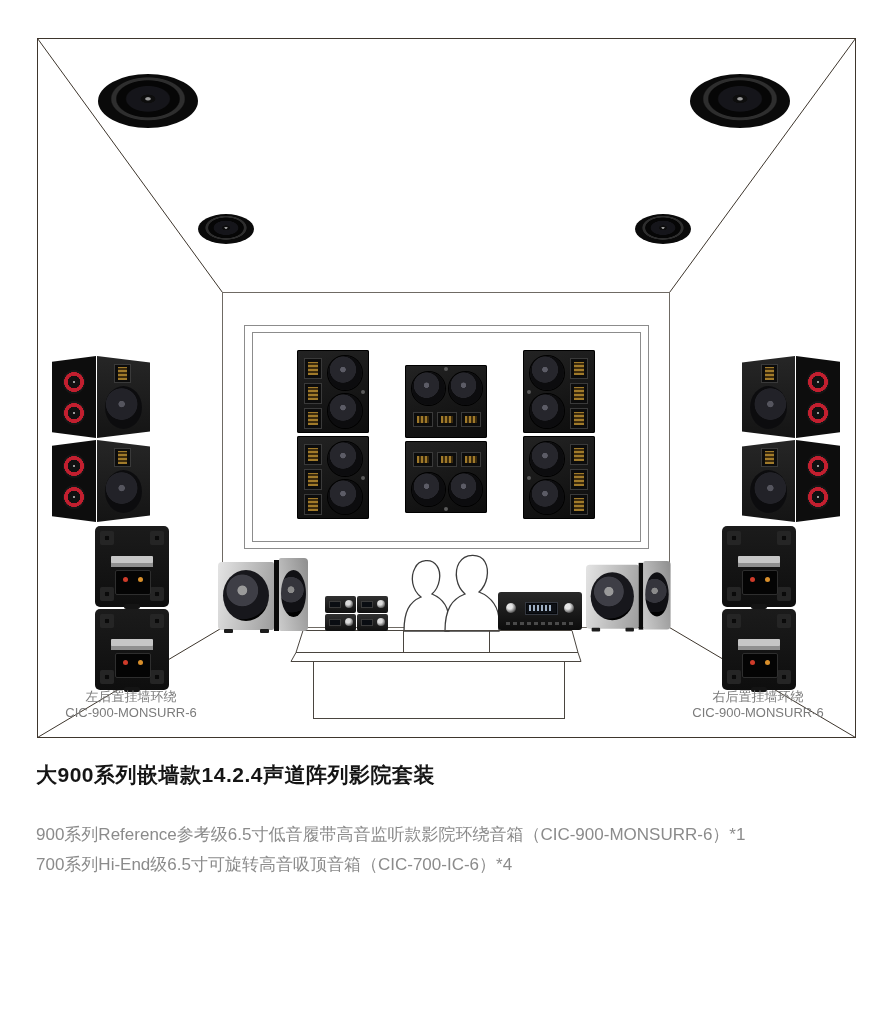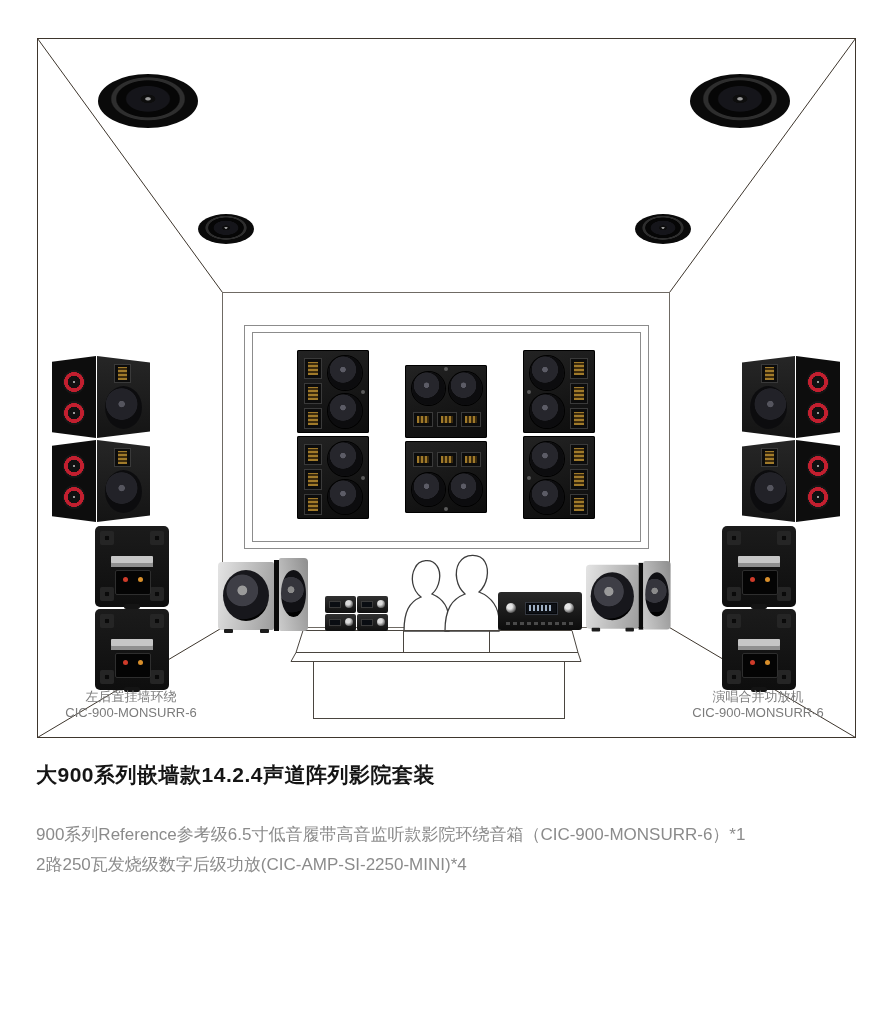--- a/index.html
+++ b/index.html
@@ -372,22 +372,22 @@
       </div>
     <div class="knob" style="right:8px;"></div>
     <div class="btnrow"></div>
   </div>
 
   <div class="diag-label" style="left:33px;top:689px;">
     <div>左后置挂墙环绕</div>
     <div>CIC-900-MONSURR-6</div>
   </div>
   <div class="diag-label" style="left:660px;top:689px;">
-    <div>演唱合并功放机</div>
+    <div>右后置挂墙环绕</div>
     <div>CIC-900-MONSURR-6</div>
   </div>
 </div>
 
 <h1 class="heading" style="margin:0;">大900系列嵌墙款14.2.4声道阵列影院套装</h1>
 <div class="products">
   <div>900系列Reference参考级6.5寸低音履带高音监听款影院环绕音箱（CIC-900-MONSURR-6）*1</div>
-  <div>2路250瓦发烧级数字后级功放(CIC-AMP-SI-2250-MINI)*4</div>
+  <div>700系列Hi-End级6.5寸可旋转高音吸顶音箱（CIC-700-IC-6）*4</div>
 </div>
 
 </body></html>

